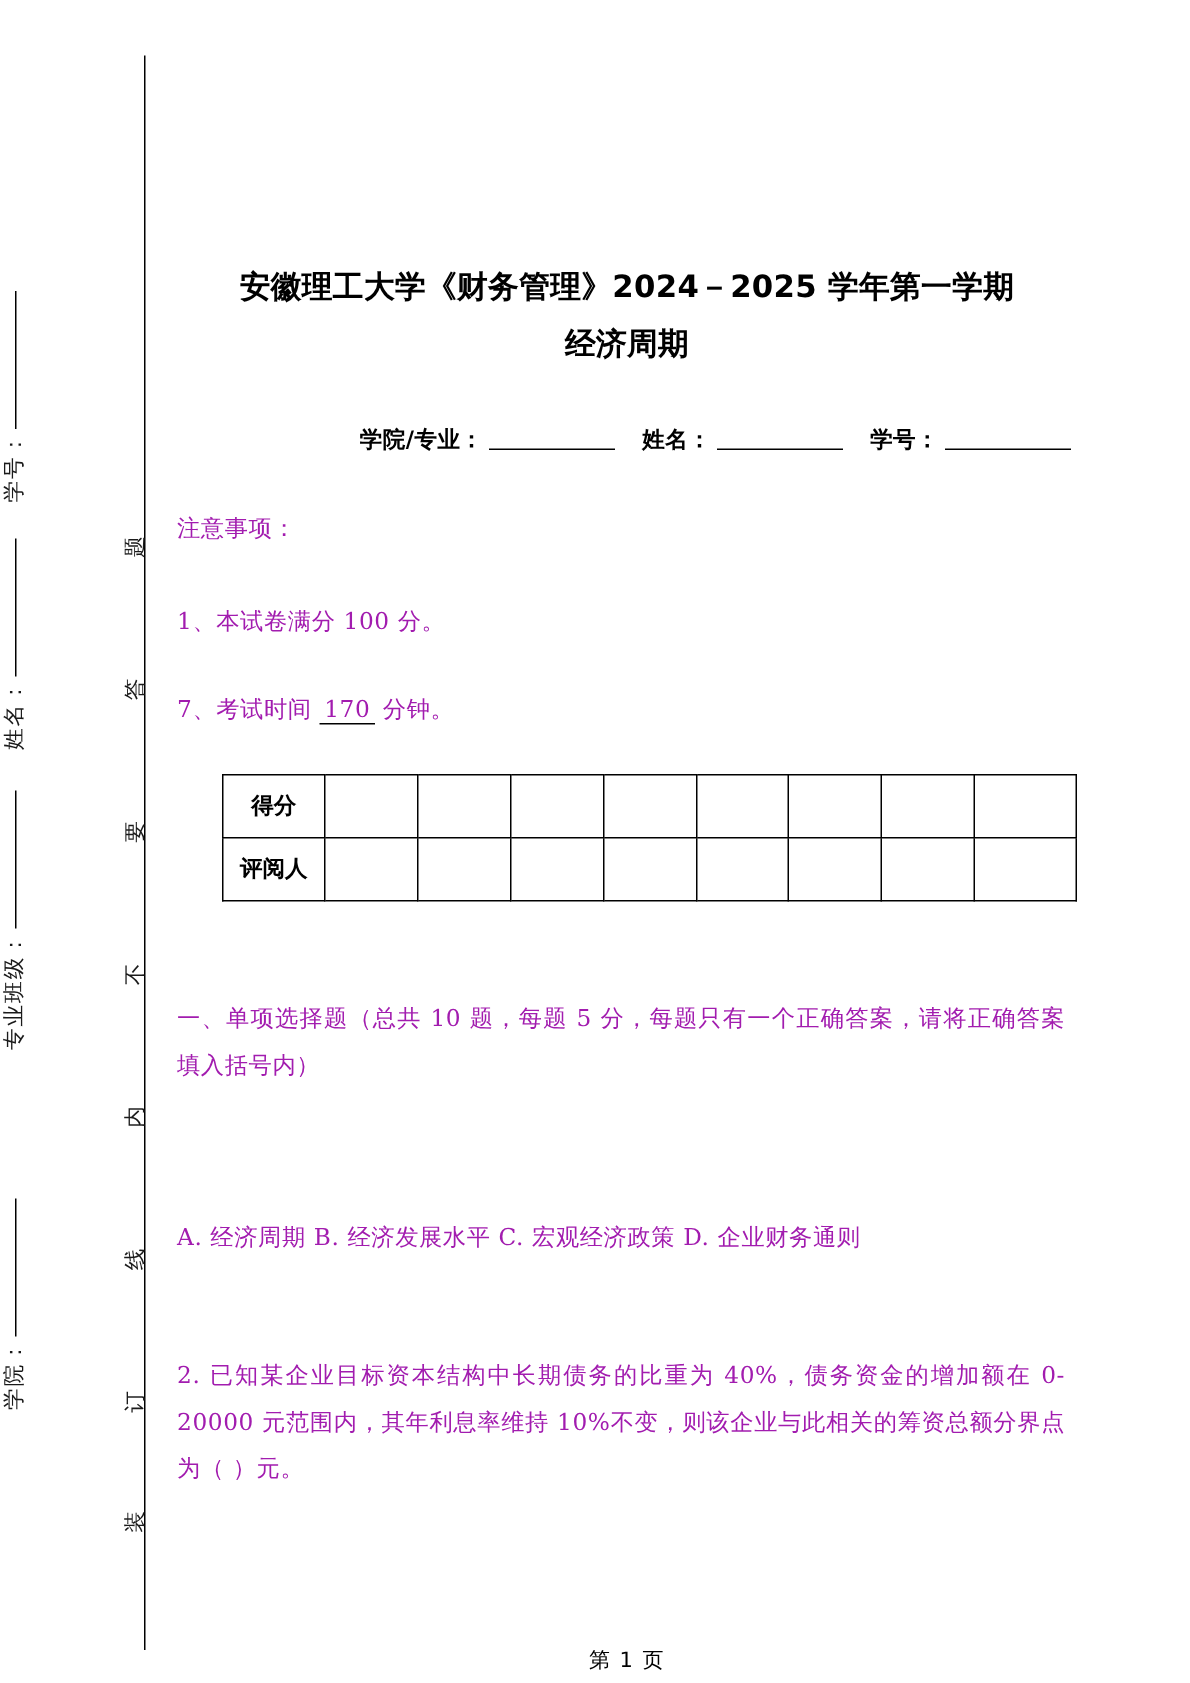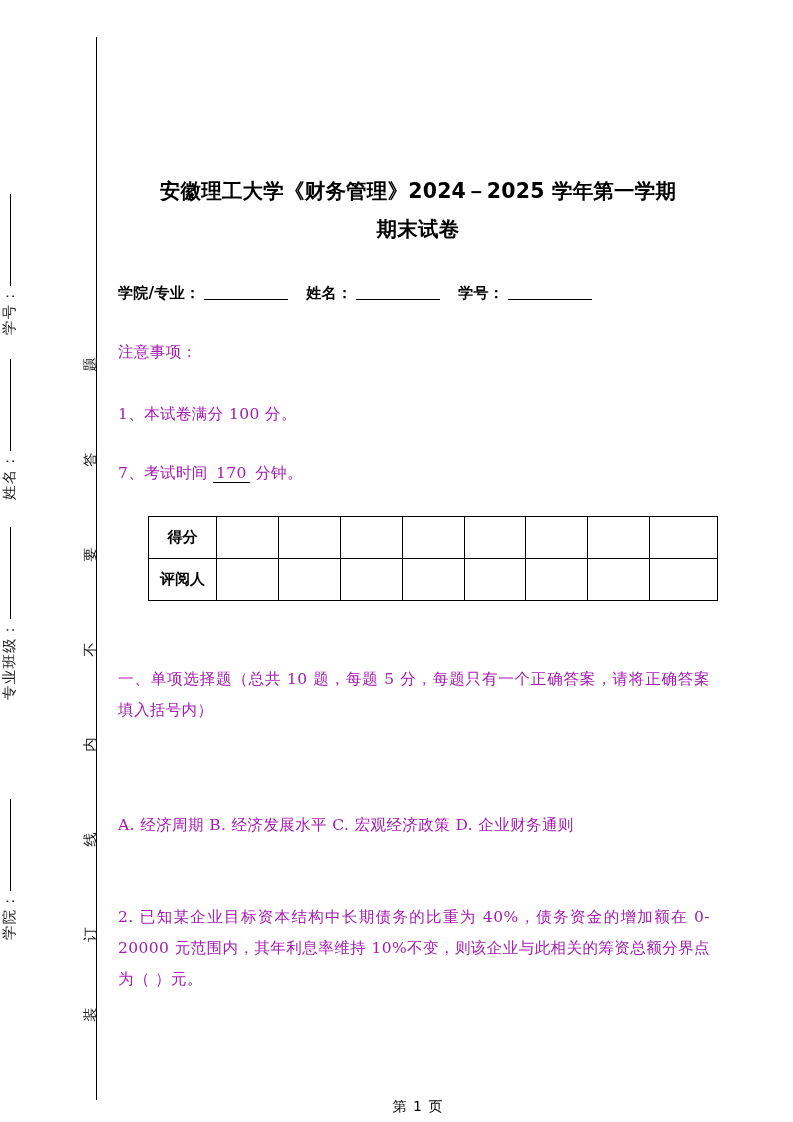--- a/index.html
+++ b/index.html
@@ -95,21 +95,21 @@
     line-height: 38px;
     letter-spacing: 0.2px;
     color: #000;
   }
 
   #id-line {
     position: absolute;
     top: 230px;
     left: 0;
     width: 600px;
-    text-align: left;
+    text-align: right;
     font-family: "DejaVu Sans", "Liberation Sans", sans-serif;
     font-weight: bold;
     font-size: 15px;
     letter-spacing: 0.3px;
     white-space: nowrap;
   }
   #id-line .blank {
     display: inline-block;
     border-bottom: 1.4px solid #000;
     width: 84px;
@@ -199,21 +199,21 @@
   <div class="vglyph" style="top:830px;">线</div>
   <div class="vglyph" style="top:925px;">订</div>
   <div class="vglyph" style="top:1005px;">装</div>
 </div>
 
 <div id="sheet">
 
   <h1 id="exam-title">
     <span>安徽理工大学《财务管理》2024－2025 学年第一学期</span>
     <br>
-    <span>期末试卷</span>
+    <span>经济周期</span>
   </h1>
 
   <div id="id-line">
     <span>学院/专业：</span><span class="blank"></span><span class="gap"></span><span>姓名：</span><span class="blank"></span><span class="gap"></span><span>学号：</span><span class="blank"></span>
   </div>
 
   <div class="para" style="top:283px;">注意事项：</div>
   <div class="para" style="top:345px;">1、本试卷满分 100 分。</div>
   <div class="para" style="top:404px;">
     <span>7、考试时间 </span><span class="u120">170</span><span> 分钟。</span>

